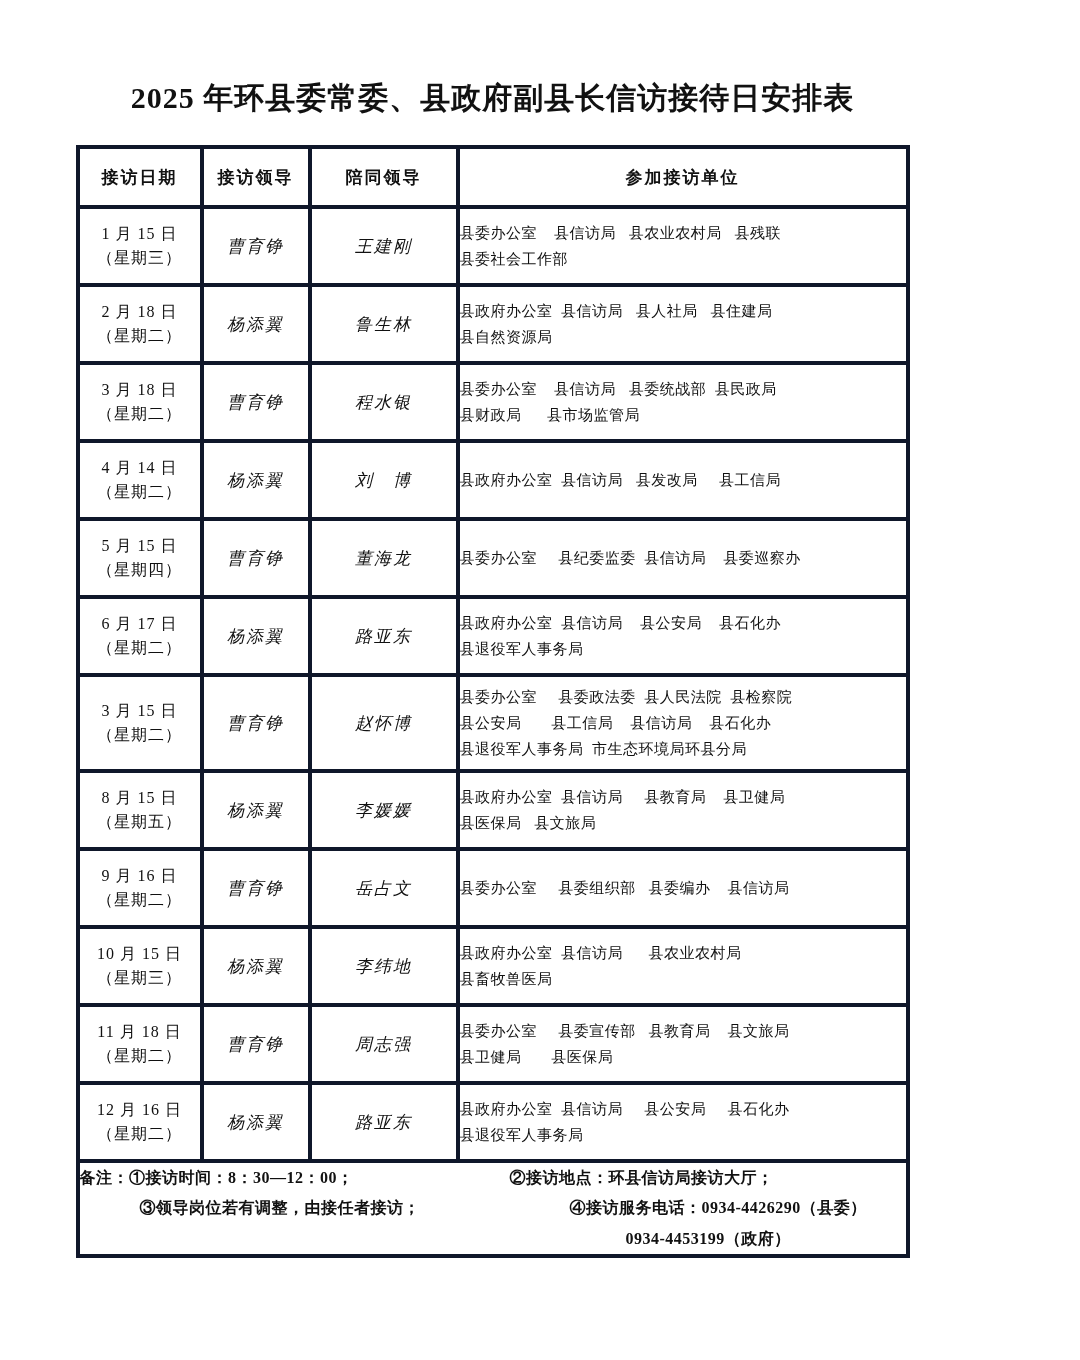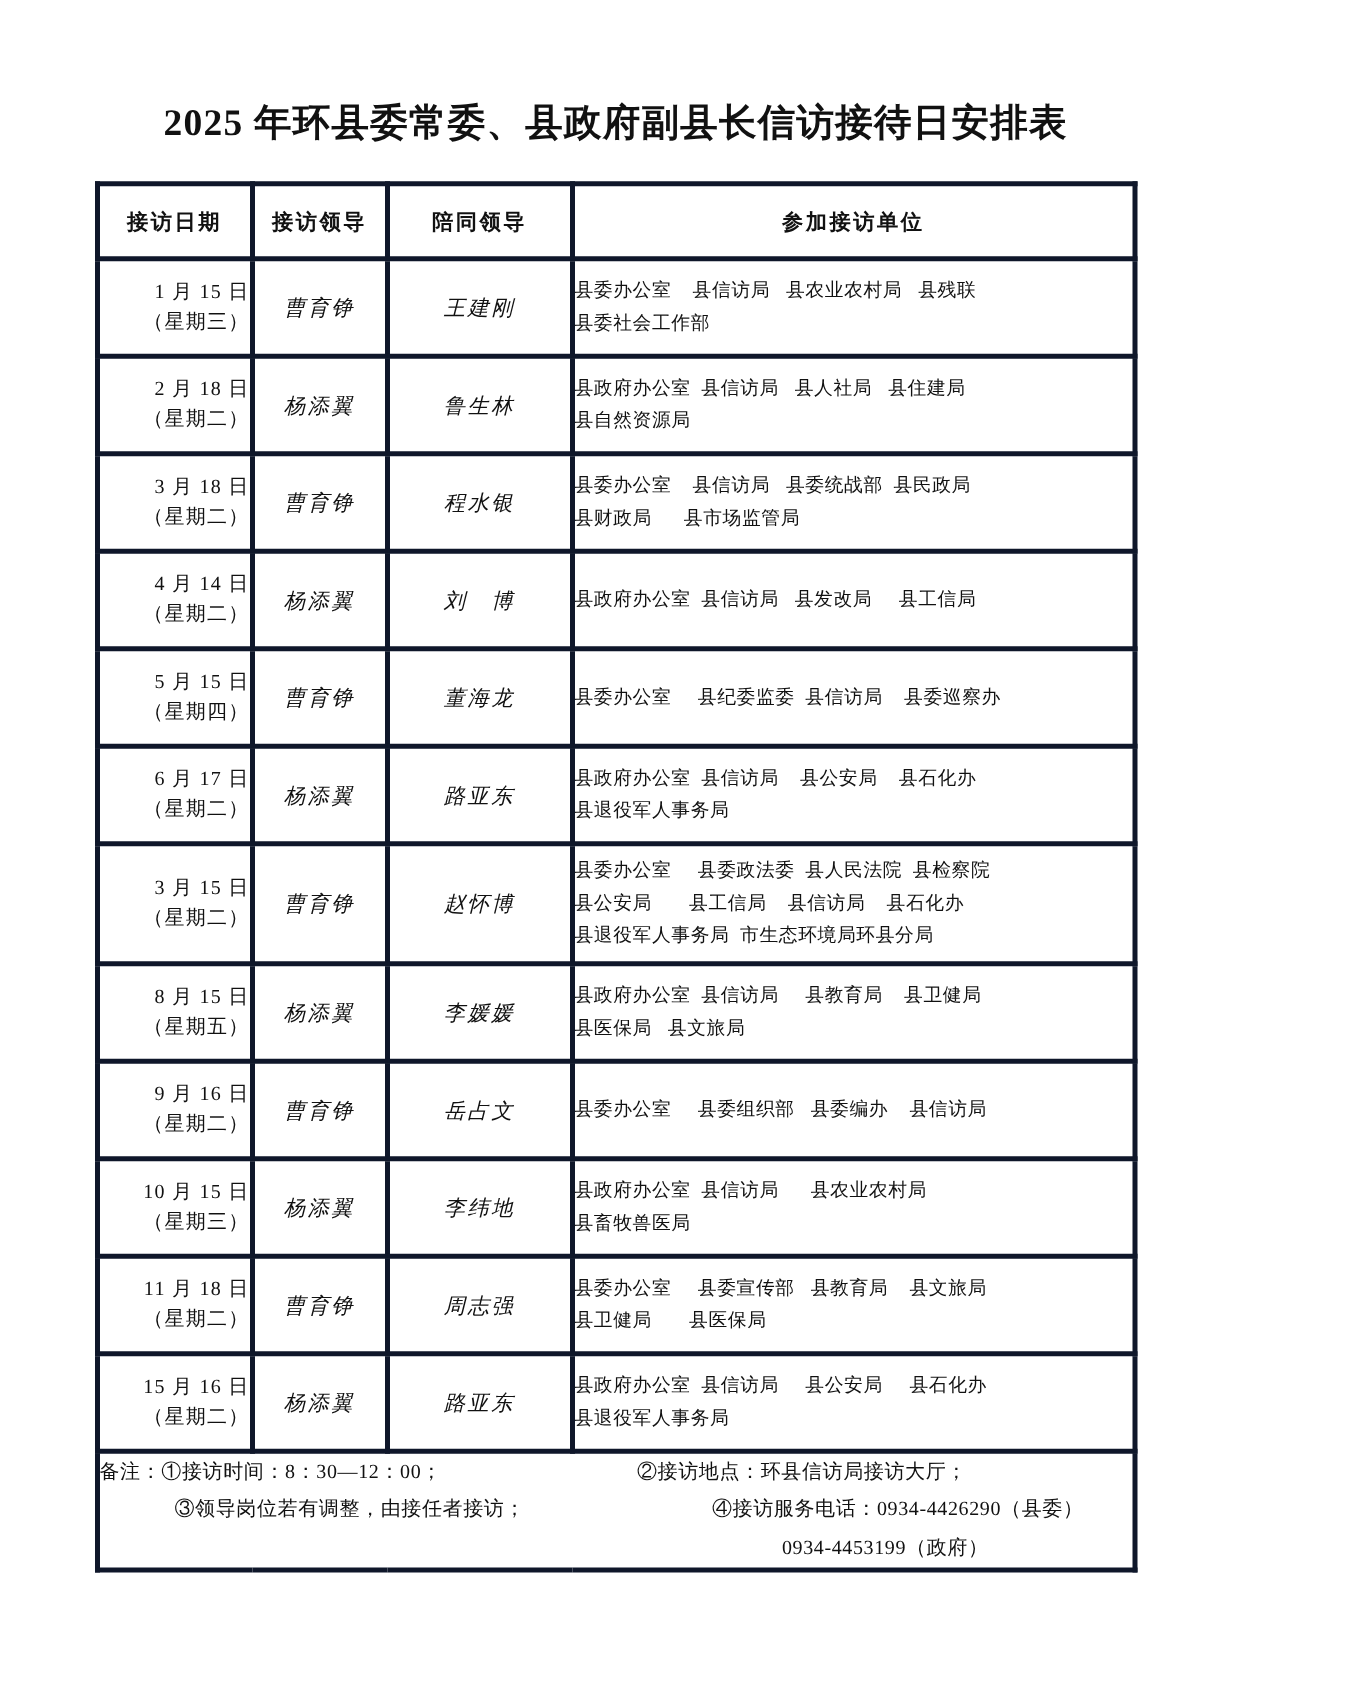--- a/index.html
+++ b/index.html
@@ -45,21 +45,21 @@
   .col-units  { width: 450px; }
 
   thead th {
     height: 56px;
     font-size: 17px;
     font-weight: bold;
     text-align: center;
     letter-spacing: 2px;
   }
   td.cell-date {
-    text-align: right;
+    text-align: center;
     font-size: 16px;
     line-height: 1.5;
     padding: 10px 2px;
     letter-spacing: 1px;
   }
   td.cell-date .d-line1 { display: block; }
   td.cell-date .d-line2 { display: block; }
   td.cell-leader, td.cell-accomp {
     text-align: center;
     font-size: 17px;
@@ -81,20 +81,21 @@
     font-size: 16px;
     line-height: 1.9;
     letter-spacing: 0.5px;
   }
   .notes-grid {
     display: block;
   }
   .note-row {
     display: flex;
     width: 100%;
+    font-weight: bold;
   }
   .note-left  { width: 430px; }
   .note-right { flex: 1; }
   .note-indent { padding-left: 60px; }
   .nowrap { white-space: pre; }
 </style>
 </head>
 <body>
 
 <div class="page">
@@ -232,21 +233,21 @@
           <span class="d-line2">（星期二）</span>
         </td>
         <td class="cell-leader">曹育铮</td>
         <td class="cell-accomp">周志强</td>
         <td class="cell-units">县委办公室     县委宣传部   县教育局    县文旅局
 县卫健局       县医保局</td>
       </tr>
 
       <tr class="row">
         <td class="cell-date">
-          <span class="d-line1">15 月 16 日</span>
+          <span class="d-line1">12 月 16 日</span>
           <span class="d-line2">（星期二）</span>
         </td>
         <td class="cell-leader">杨添翼</td>
         <td class="cell-accomp">路亚东</td>
         <td class="cell-units">县政府办公室  县信访局     县公安局     县石化办
 县退役军人事务局</td>
       </tr>
 
       <tr>
         <td class="notes" colspan="4">

